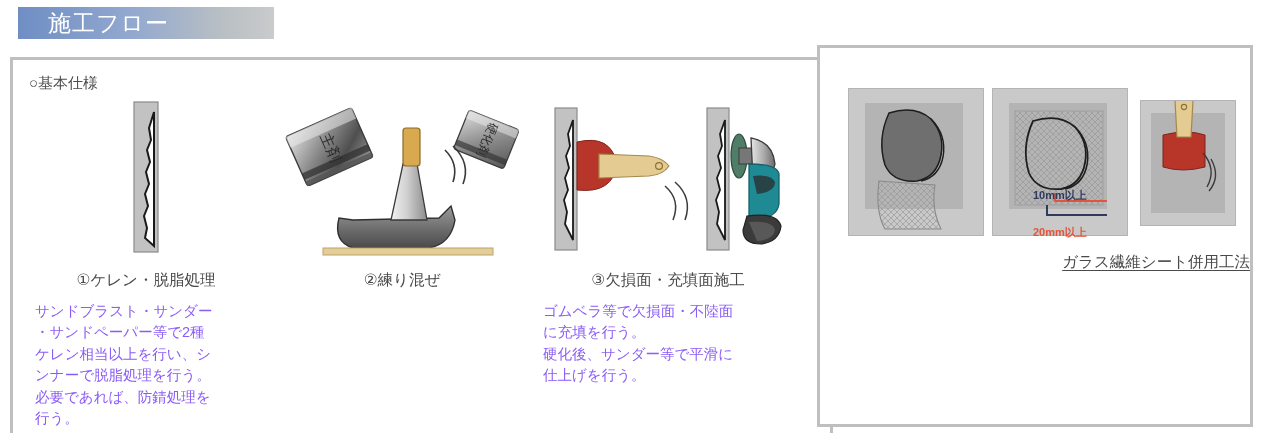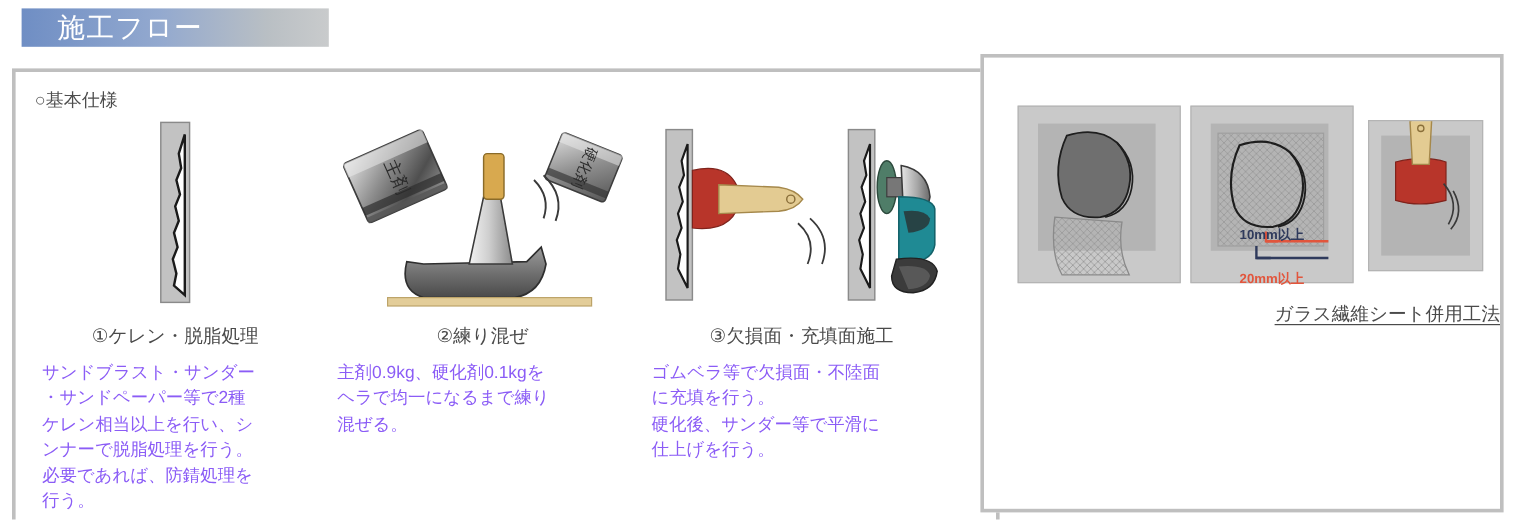--- a/index.html
+++ b/index.html
@@ -230,23 +230,20 @@
 
         <rect x="46" y="150" width="170" height="7" fill="#e3cd99" stroke="#bda469" stroke-width="1"></rect>
 
         <g>
           <path d="M114 122 L150 122 L140 66 L126 66 Z" fill="url(#bladeGrad)" stroke="#3a3a3a" stroke-width="1.3"></path>
           <rect x="126" y="30" width="17" height="38" rx="3" fill="#d8a94f" stroke="#8a6b29" stroke-width="1.2"></rect>
         </g>
       </svg>
     </div>
     <div class="step-caption">②練り混ぜ</div>
-    <div class="step-body">主剤0.9kg、硬化剤0.1kgを
-ヘラで均一になるまで練り
-混ぜる。</div>
   </div>
 
   <div class="step" id="step-3">
     <div class="step-figure">
       <svg class="fig-svg fig-center" width="262" height="170" viewBox="0 0 262 170">
         <defs>
           <linearGradient id="sanderGrad" x1="0" y1="0" x2="1" y2="0">
             <stop offset="0%" stop-color="#e6e6e6"></stop>
             <stop offset="55%" stop-color="#a8a8a8"></stop>
             <stop offset="100%" stop-color="#6a6a6a"></stop>

